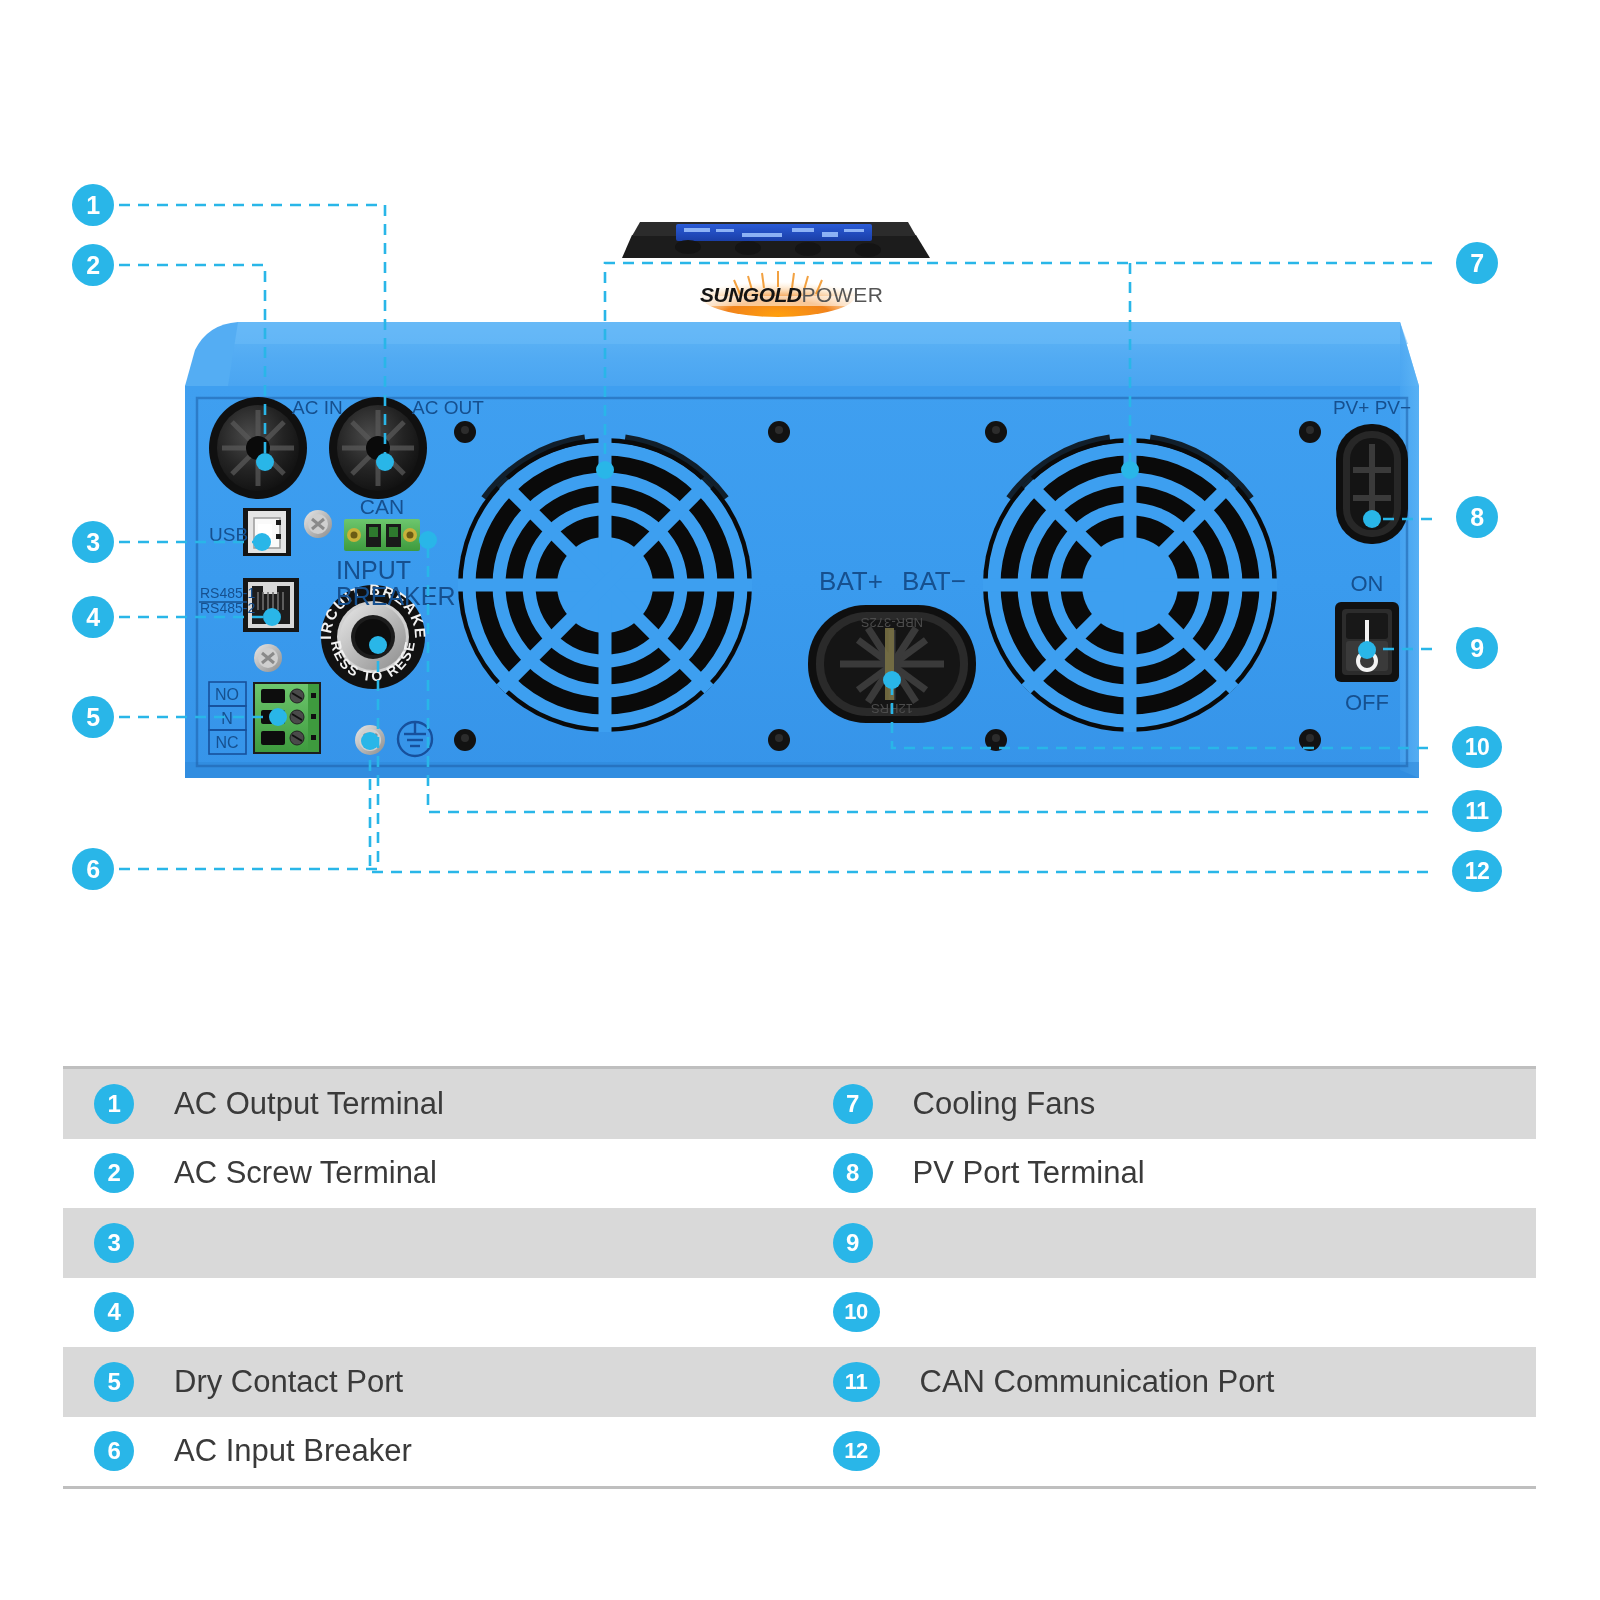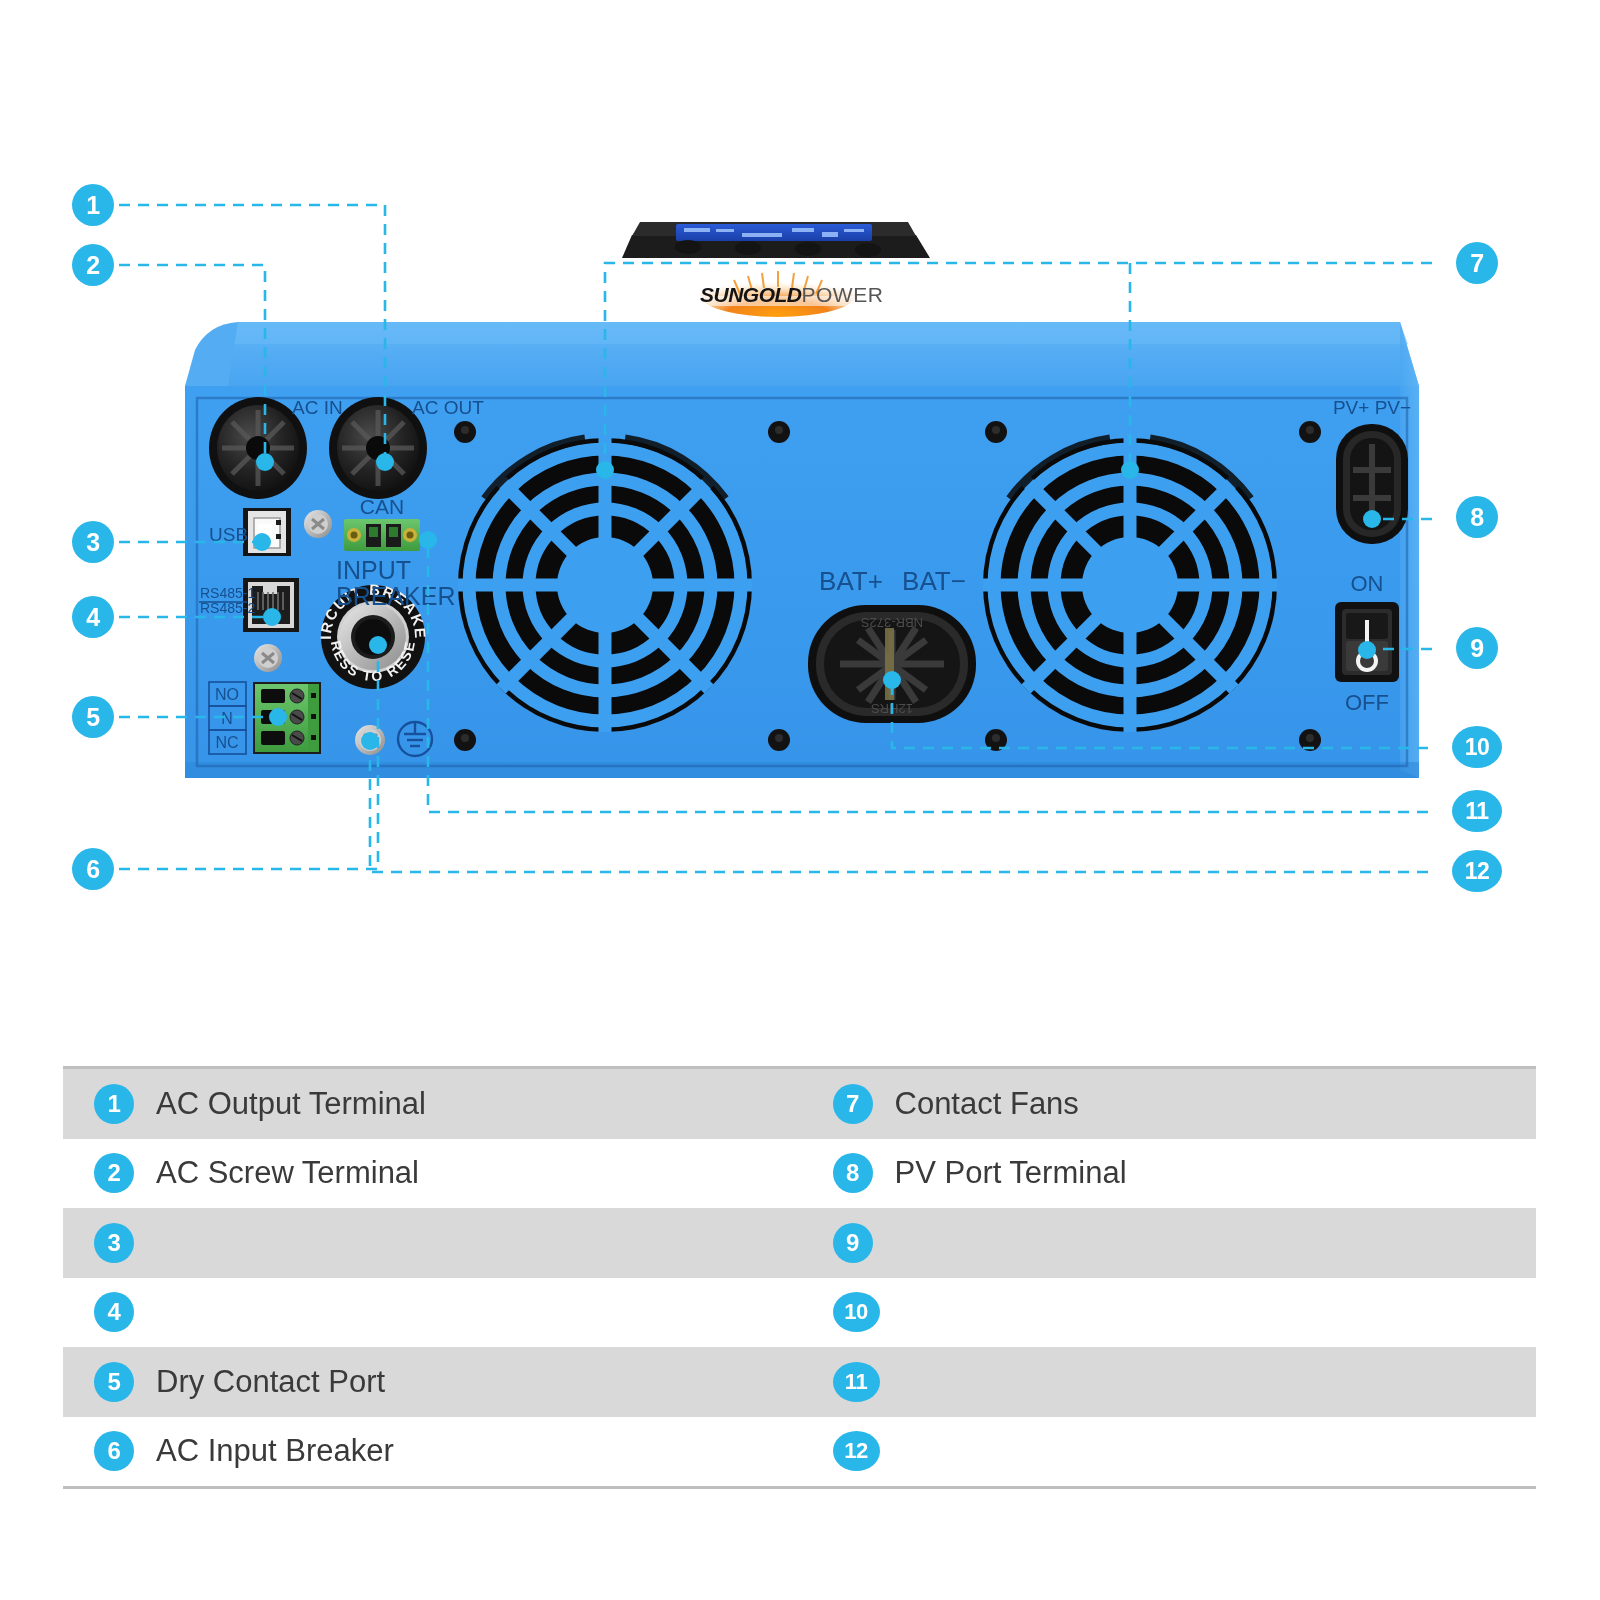--- a/index.html
+++ b/index.html
@@ -31,21 +31,21 @@
   .lrow.shade{background:#d9d9d9;}
   .lcell{display:flex;align-items:center;width:50%;box-sizing:border-box;}
   .lcell:first-child{padding-left:31px;}
   .lcell:last-child{padding-left:33px;}
   .lbadge{
     width:40px;height:40px;border-radius:50%;background:#29b6e8;color:#fff;
     font-size:24px;font-weight:bold;display:flex;align-items:center;
     justify-content:center;flex:none;letter-spacing:-0.5px;
   }
   .lbadge.two{width:47px;font-size:22px;}
-  .ltext{margin-left:22px;font-size:31px;color:#3a3a3a;white-space:nowrap;}
+  .ltext{margin-left:40px;font-size:31px;color:#3a3a3a;white-space:nowrap;}
 </style>
 </head>
 <body>
 
 <div id="diagram">
 
 <svg width="1600" height="1000" viewBox="0 0 1600 1000">
   <defs>
     <linearGradient id="gTop" x1="0" y1="0" x2="0" y2="1">
       <stop offset="0" stop-color="#62b6f6"></stop>
@@ -437,21 +437,21 @@
 
 <div id="legend">
 
   <div class="lrow shade">
     <div class="lcell">
       <div class="lbadge">1</div>
       <div class="ltext">AC Output Terminal</div>
     </div>
     <div class="lcell">
       <div class="lbadge">7</div>
-      <div class="ltext">Contact Fans</div>
+      <div class="ltext">Cooling Fans</div>
     </div>
   </div>
 
   <div class="lrow">
     <div class="lcell">
       <div class="lbadge">2</div>
       <div class="ltext">AC Screw Terminal</div>
     </div>
     <div class="lcell">
       <div class="lbadge">8</div>
@@ -477,20 +477,21 @@
     </div>
   </div>
 
   <div class="lrow shade">
     <div class="lcell">
       <div class="lbadge">5</div>
       <div class="ltext">Dry Contact Port</div>
     </div>
     <div class="lcell">
       <div class="lbadge two">11</div>
+      <div class="ltext">CAN Communication Port</div>
     </div>
   </div>
 
   <div class="lrow">
     <div class="lcell">
       <div class="lbadge">6</div>
       <div class="ltext">AC Input Breaker</div>
     </div>
     <div class="lcell">
       <div class="lbadge two">12</div>

